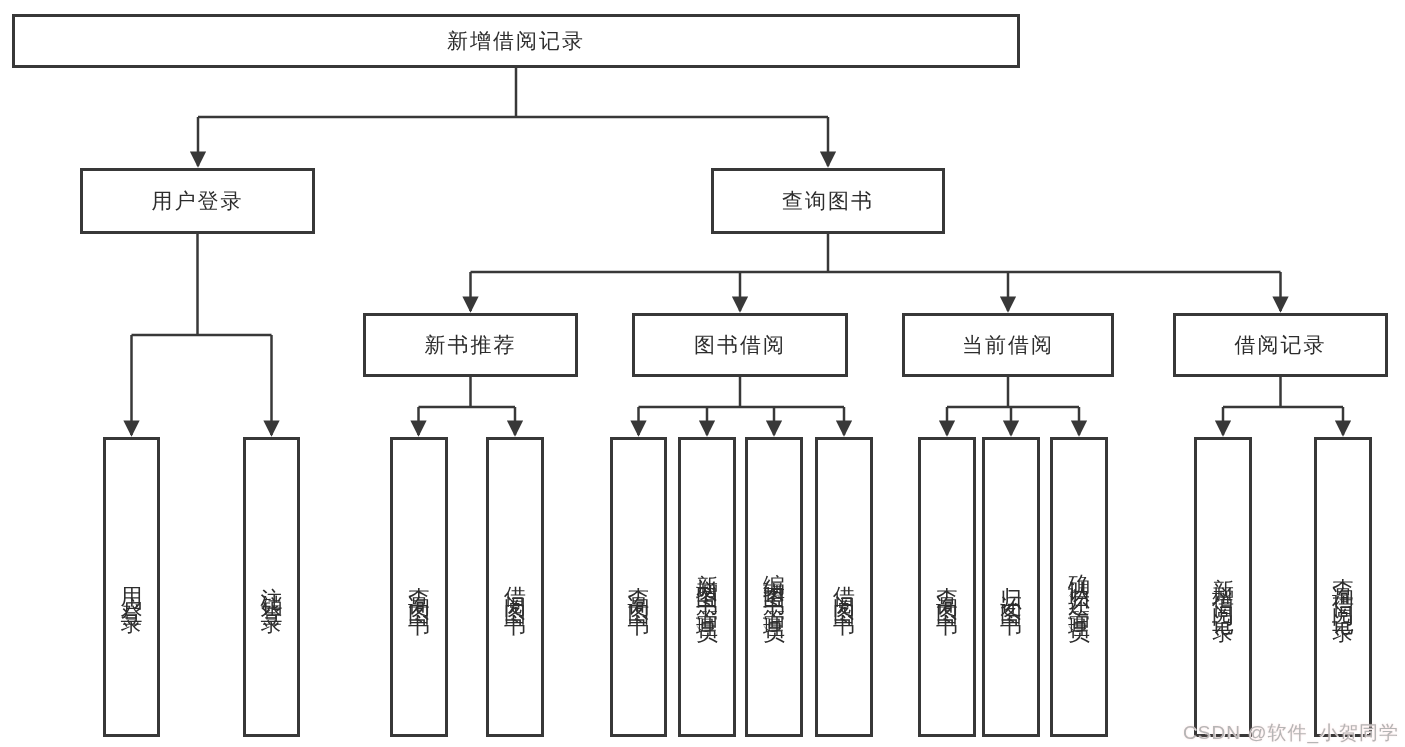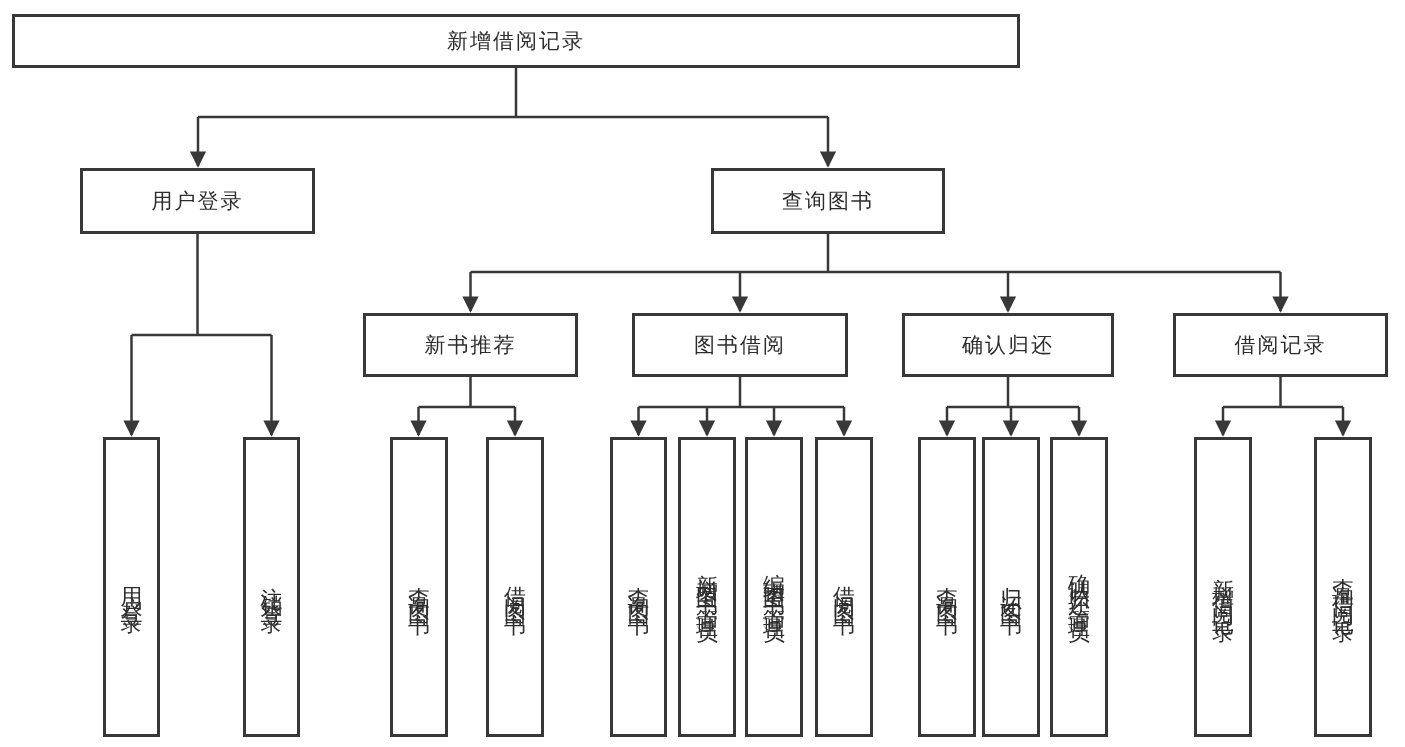--- a/index.html
+++ b/index.html
@@ -125,21 +125,21 @@
     <span class="h-label">查询图书</span>
   </div>
 
   <div class="box" style="left:632px; top:313px; width:216px; height:64px;">
     <span class="h-label">图书借阅</span>
   </div>
   <div class="box" style="left:363px; top:313px; width:215px; height:64px;">
     <span class="h-label">新书推荐</span>
   </div>
   <div class="box" style="left:902px; top:313px; width:212px; height:64px;">
-    <span class="h-label">确认归还</span>
+    <span class="h-label">当前借阅</span>
   </div>
   <div class="box" style="left:1173px; top:313px; width:215px; height:64px;">
     <span class="h-label">借阅记录</span>
   </div>
 
   <div class="box v-box" style="left:103px; top:437px; width:57px; height:300px;">
     <span>用户登录</span>
   </div>
   <div class="box v-box" style="left:243px; top:437px; width:57px; height:300px;">
     <span>注销登录</span>
@@ -175,14 +175,15 @@
     <span>确认归还（管理员）</span>
   </div>
 
   <div class="box v-box" style="left:1194px; top:437px; width:58px; height:300px;">
     <span>新增借阅记录</span>
   </div>
   <div class="box v-box" style="left:1314px; top:437px; width:58px; height:300px;">
     <span>查询借阅记录</span>
   </div>
 
+  <div class="watermark">CSDN @软件_小贺同学</div>
 
 </div>
 
 </body></html>

